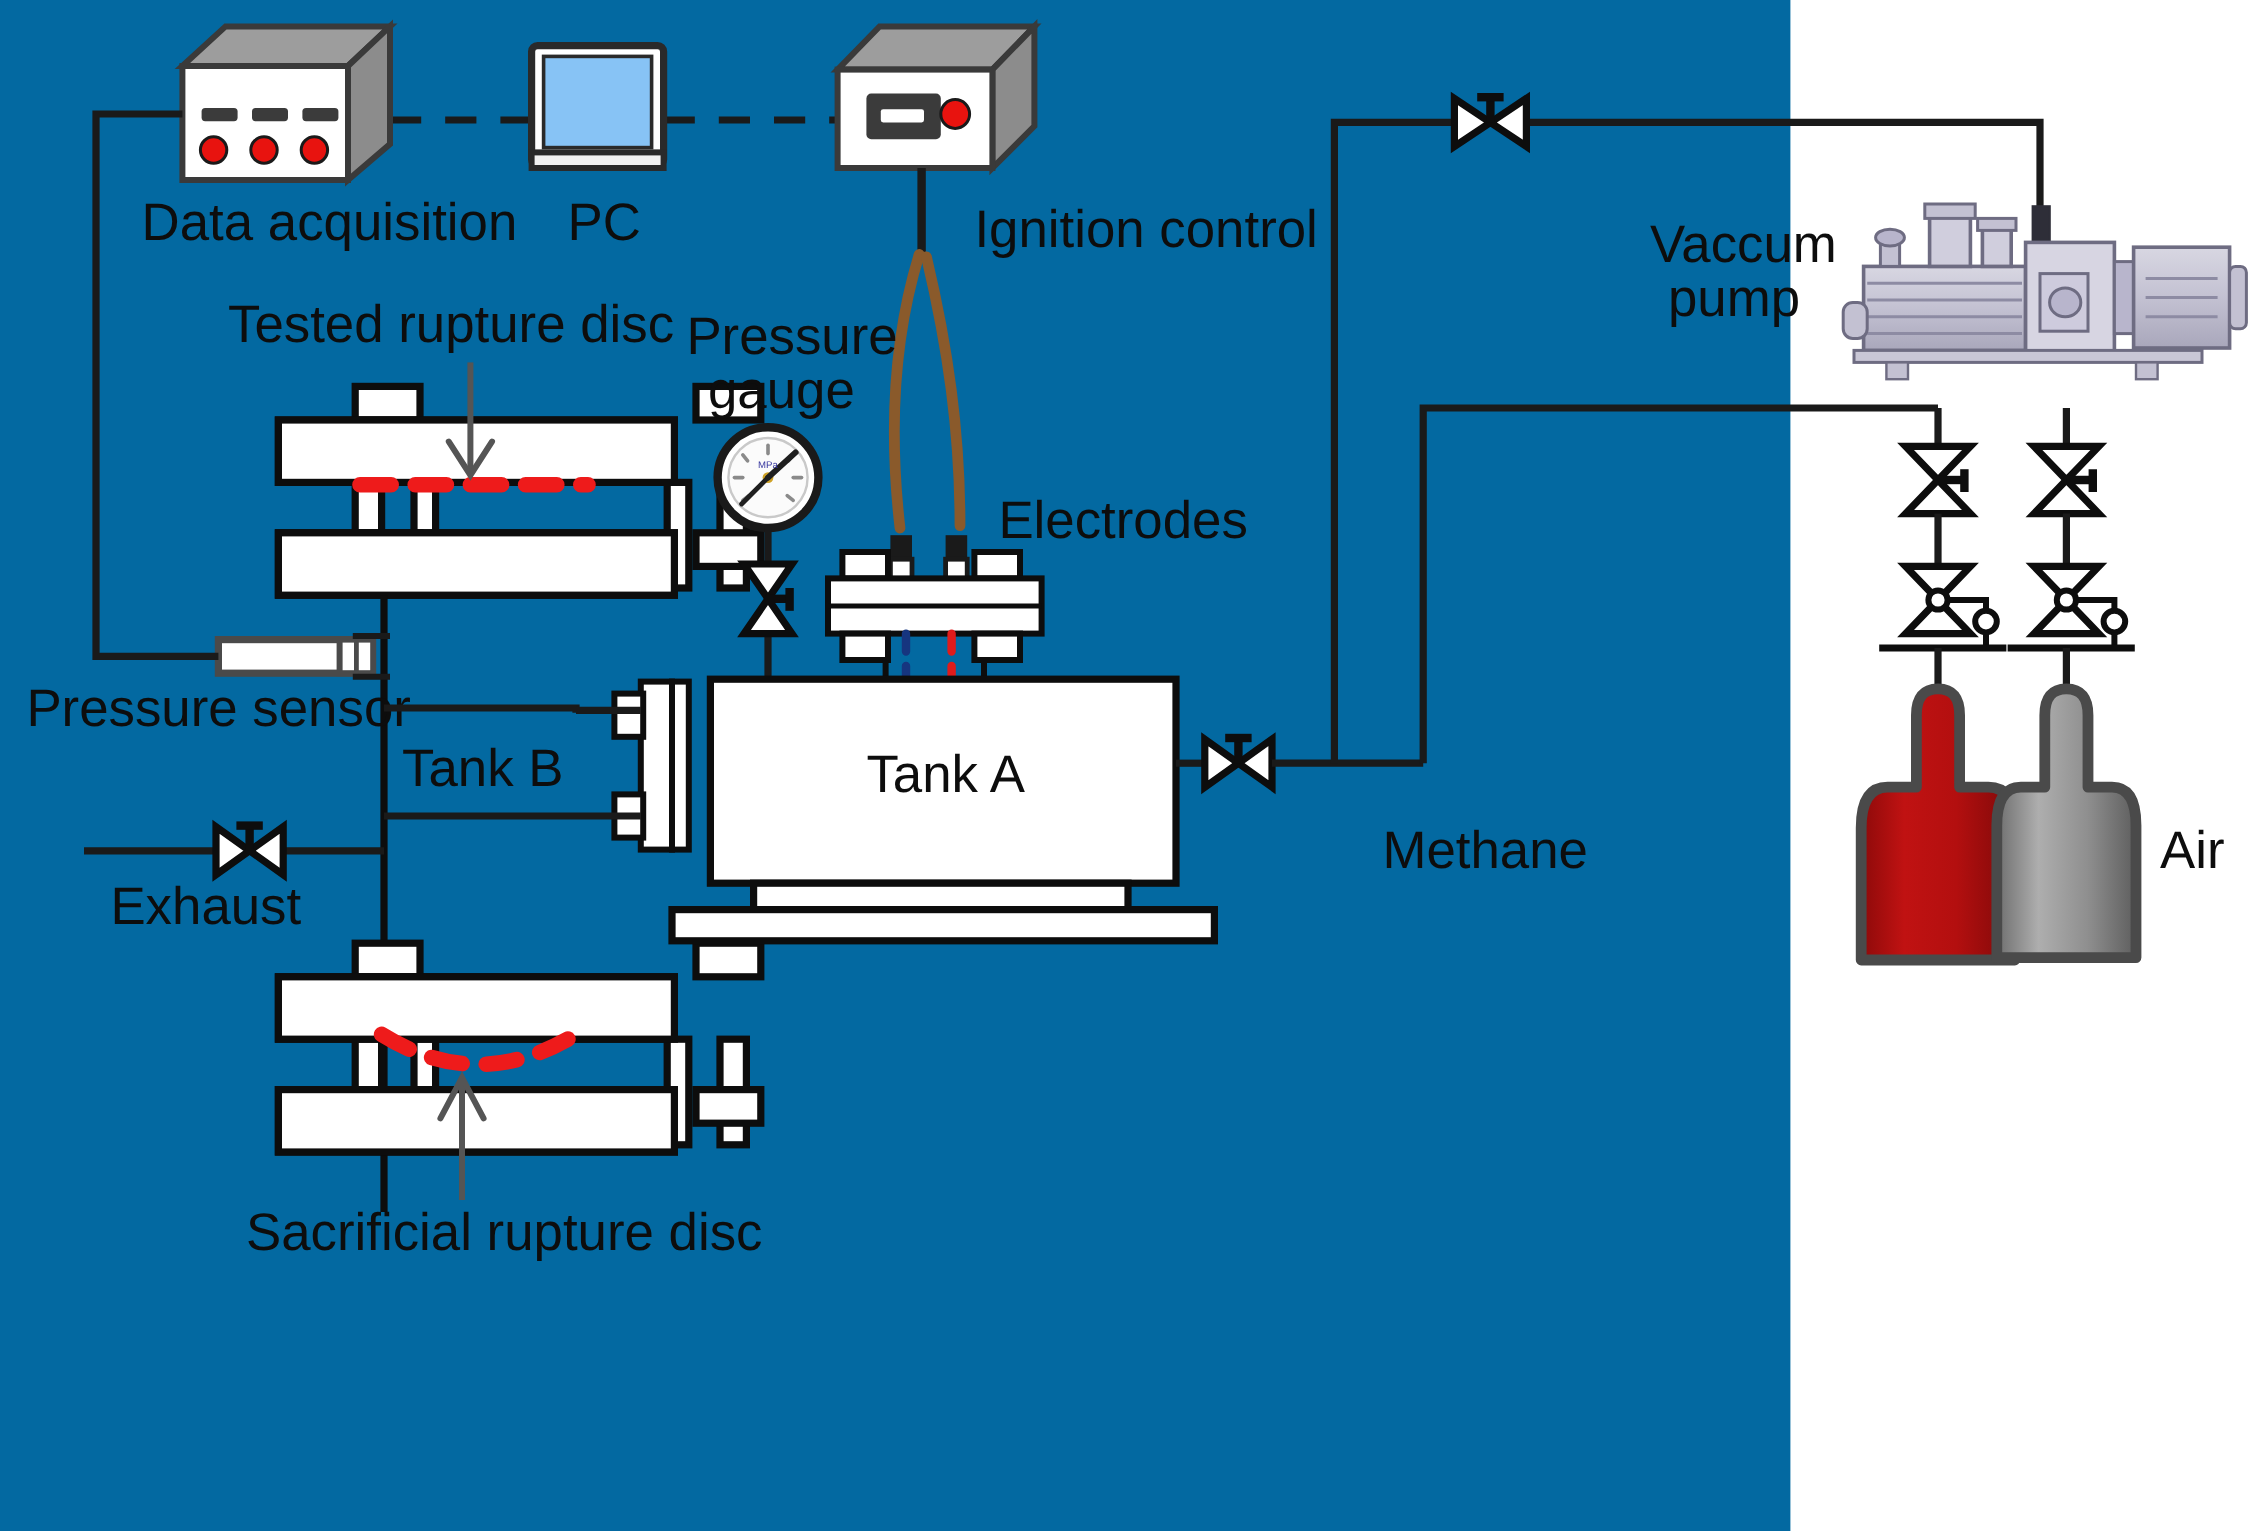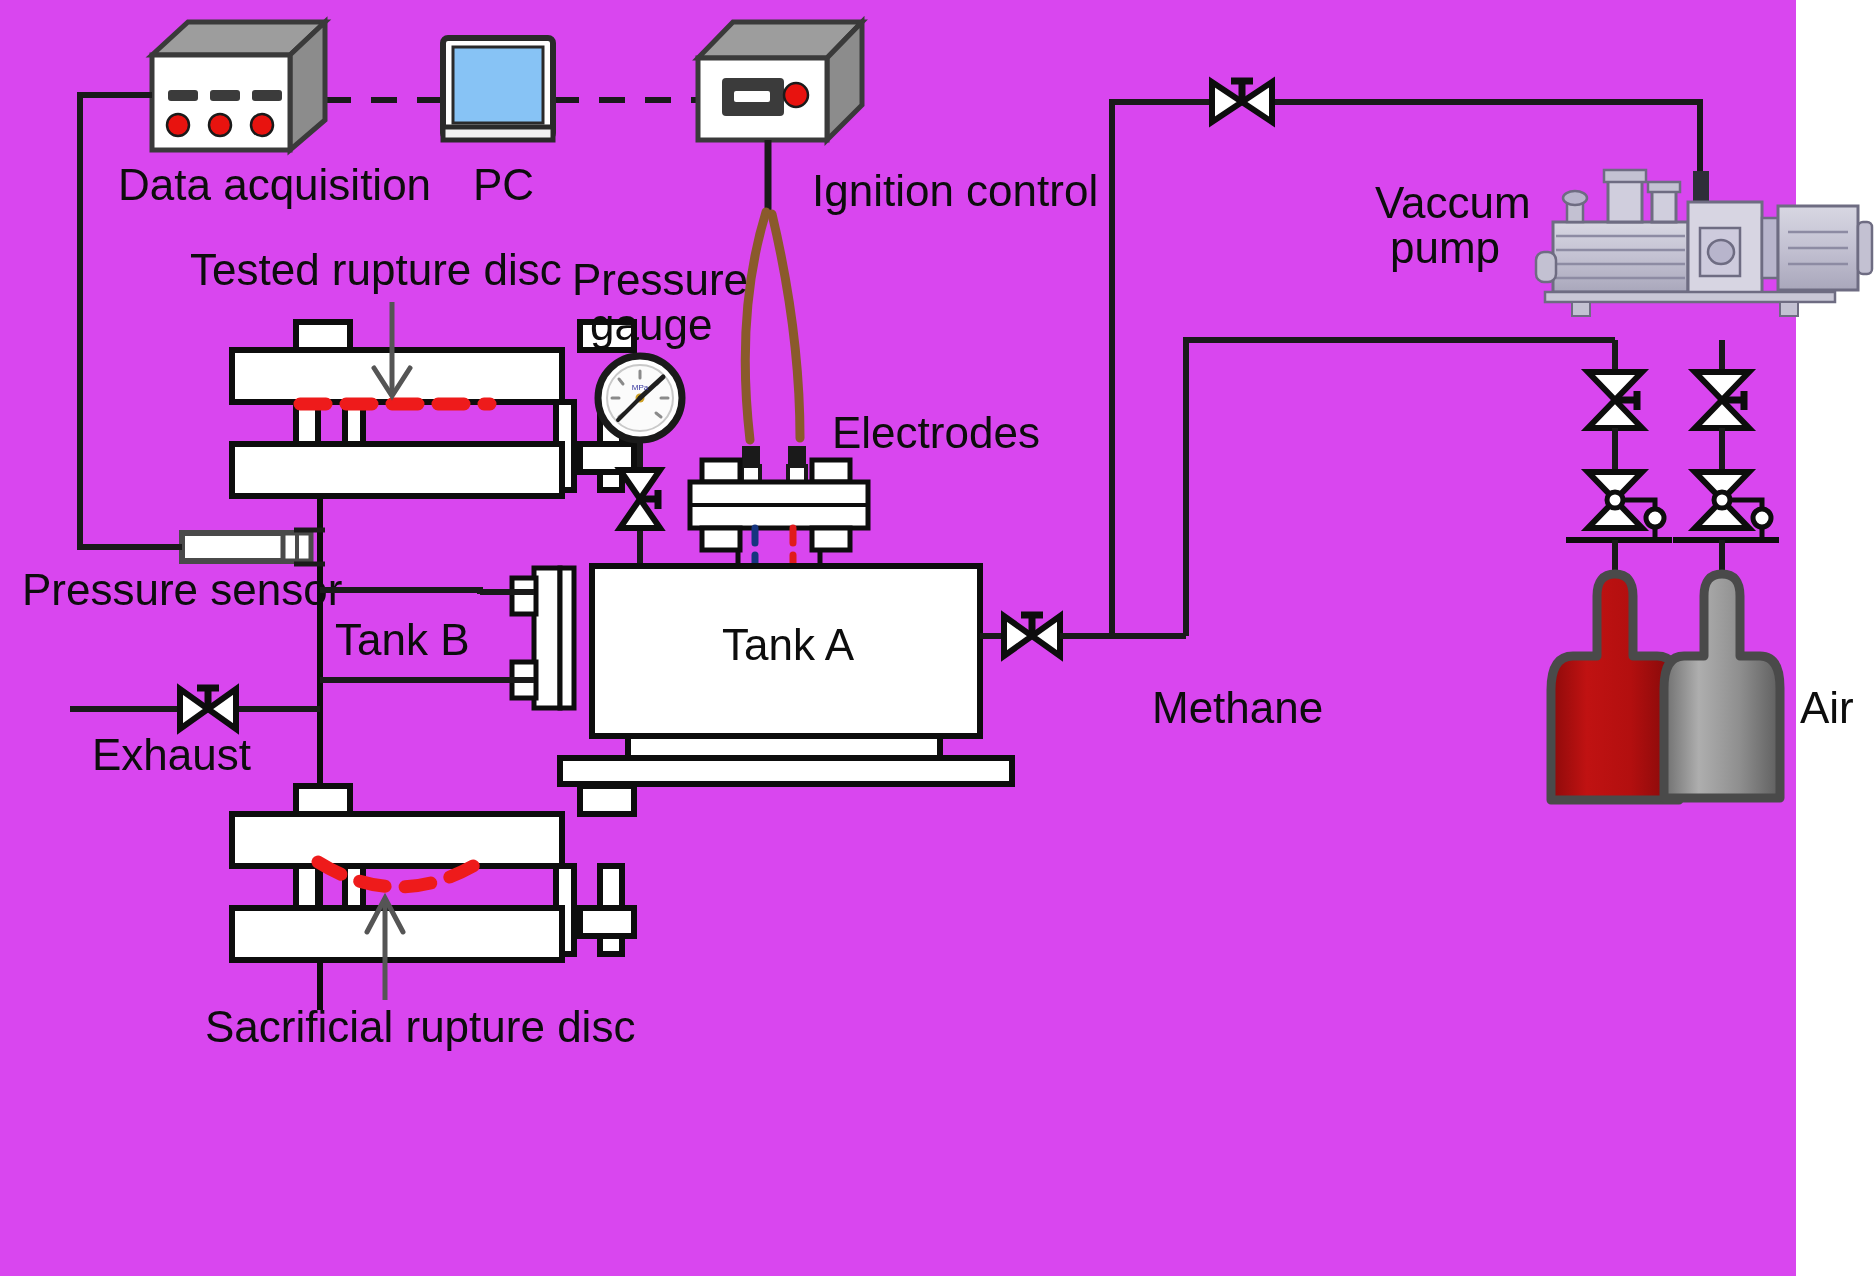--- a/index.html
+++ b/index.html
@@ -1,18 +1,18 @@
 <!DOCTYPE html>
 <html><head>
 <meta charset="utf-8">
 <style>
   html,body{margin:0;padding:0;background:#fff;}
   body{width:1876px;height:1276px;overflow:hidden;
        font-family:"Liberation Sans","DejaVu Sans",sans-serif;}
-  #stage{position:relative;width:1796px;height:1276px;background:#d946ef;}
+  #stage{position:relative;width:1492px;height:1276px;background:#0369a1;}
   svg#diagram{position:absolute;left:0;top:0;width:1876px;height:1276px;}
   .lbl{font-family:"Liberation Sans","DejaVu Sans",sans-serif;fill:#0d0d0d;font-size:44px;}
 </style>
 </head>
 <body>
 
 <div id="stage">
 <svg id="diagram" viewBox="0 0 1876 1276">
   <defs>
     <linearGradient id="gMeth" x1="0" y1="0" x2="1" y2="0">

